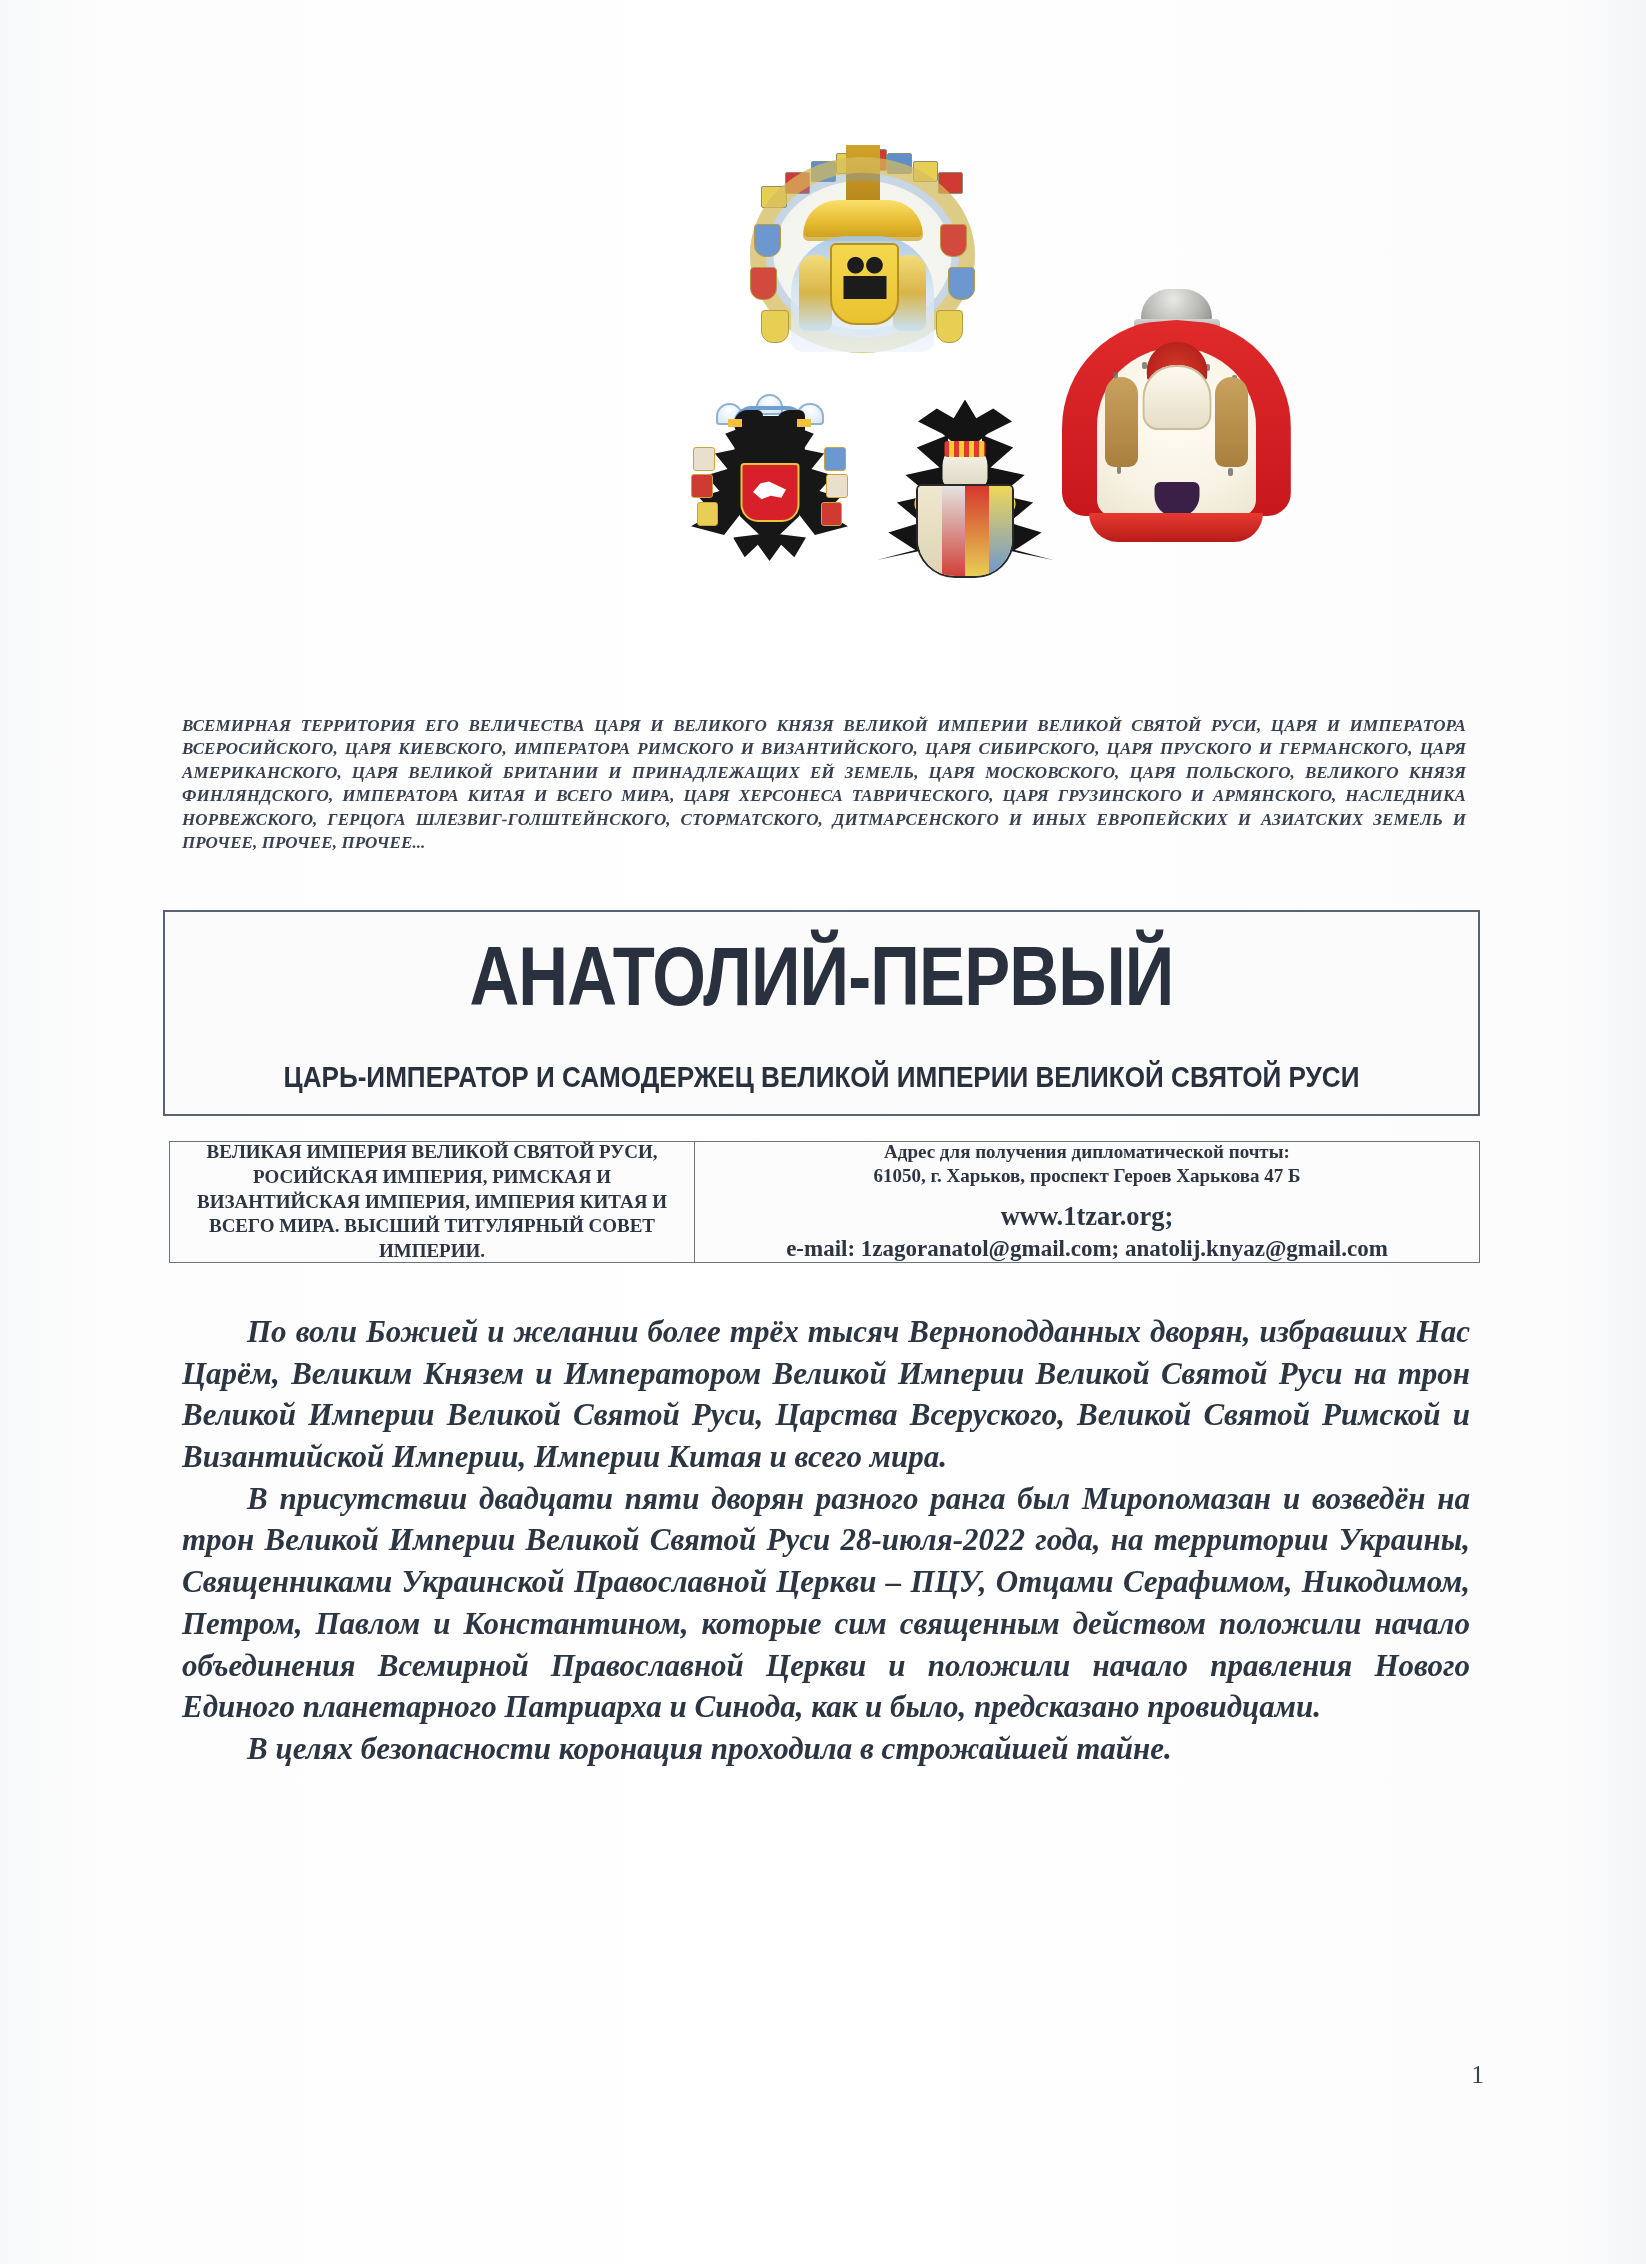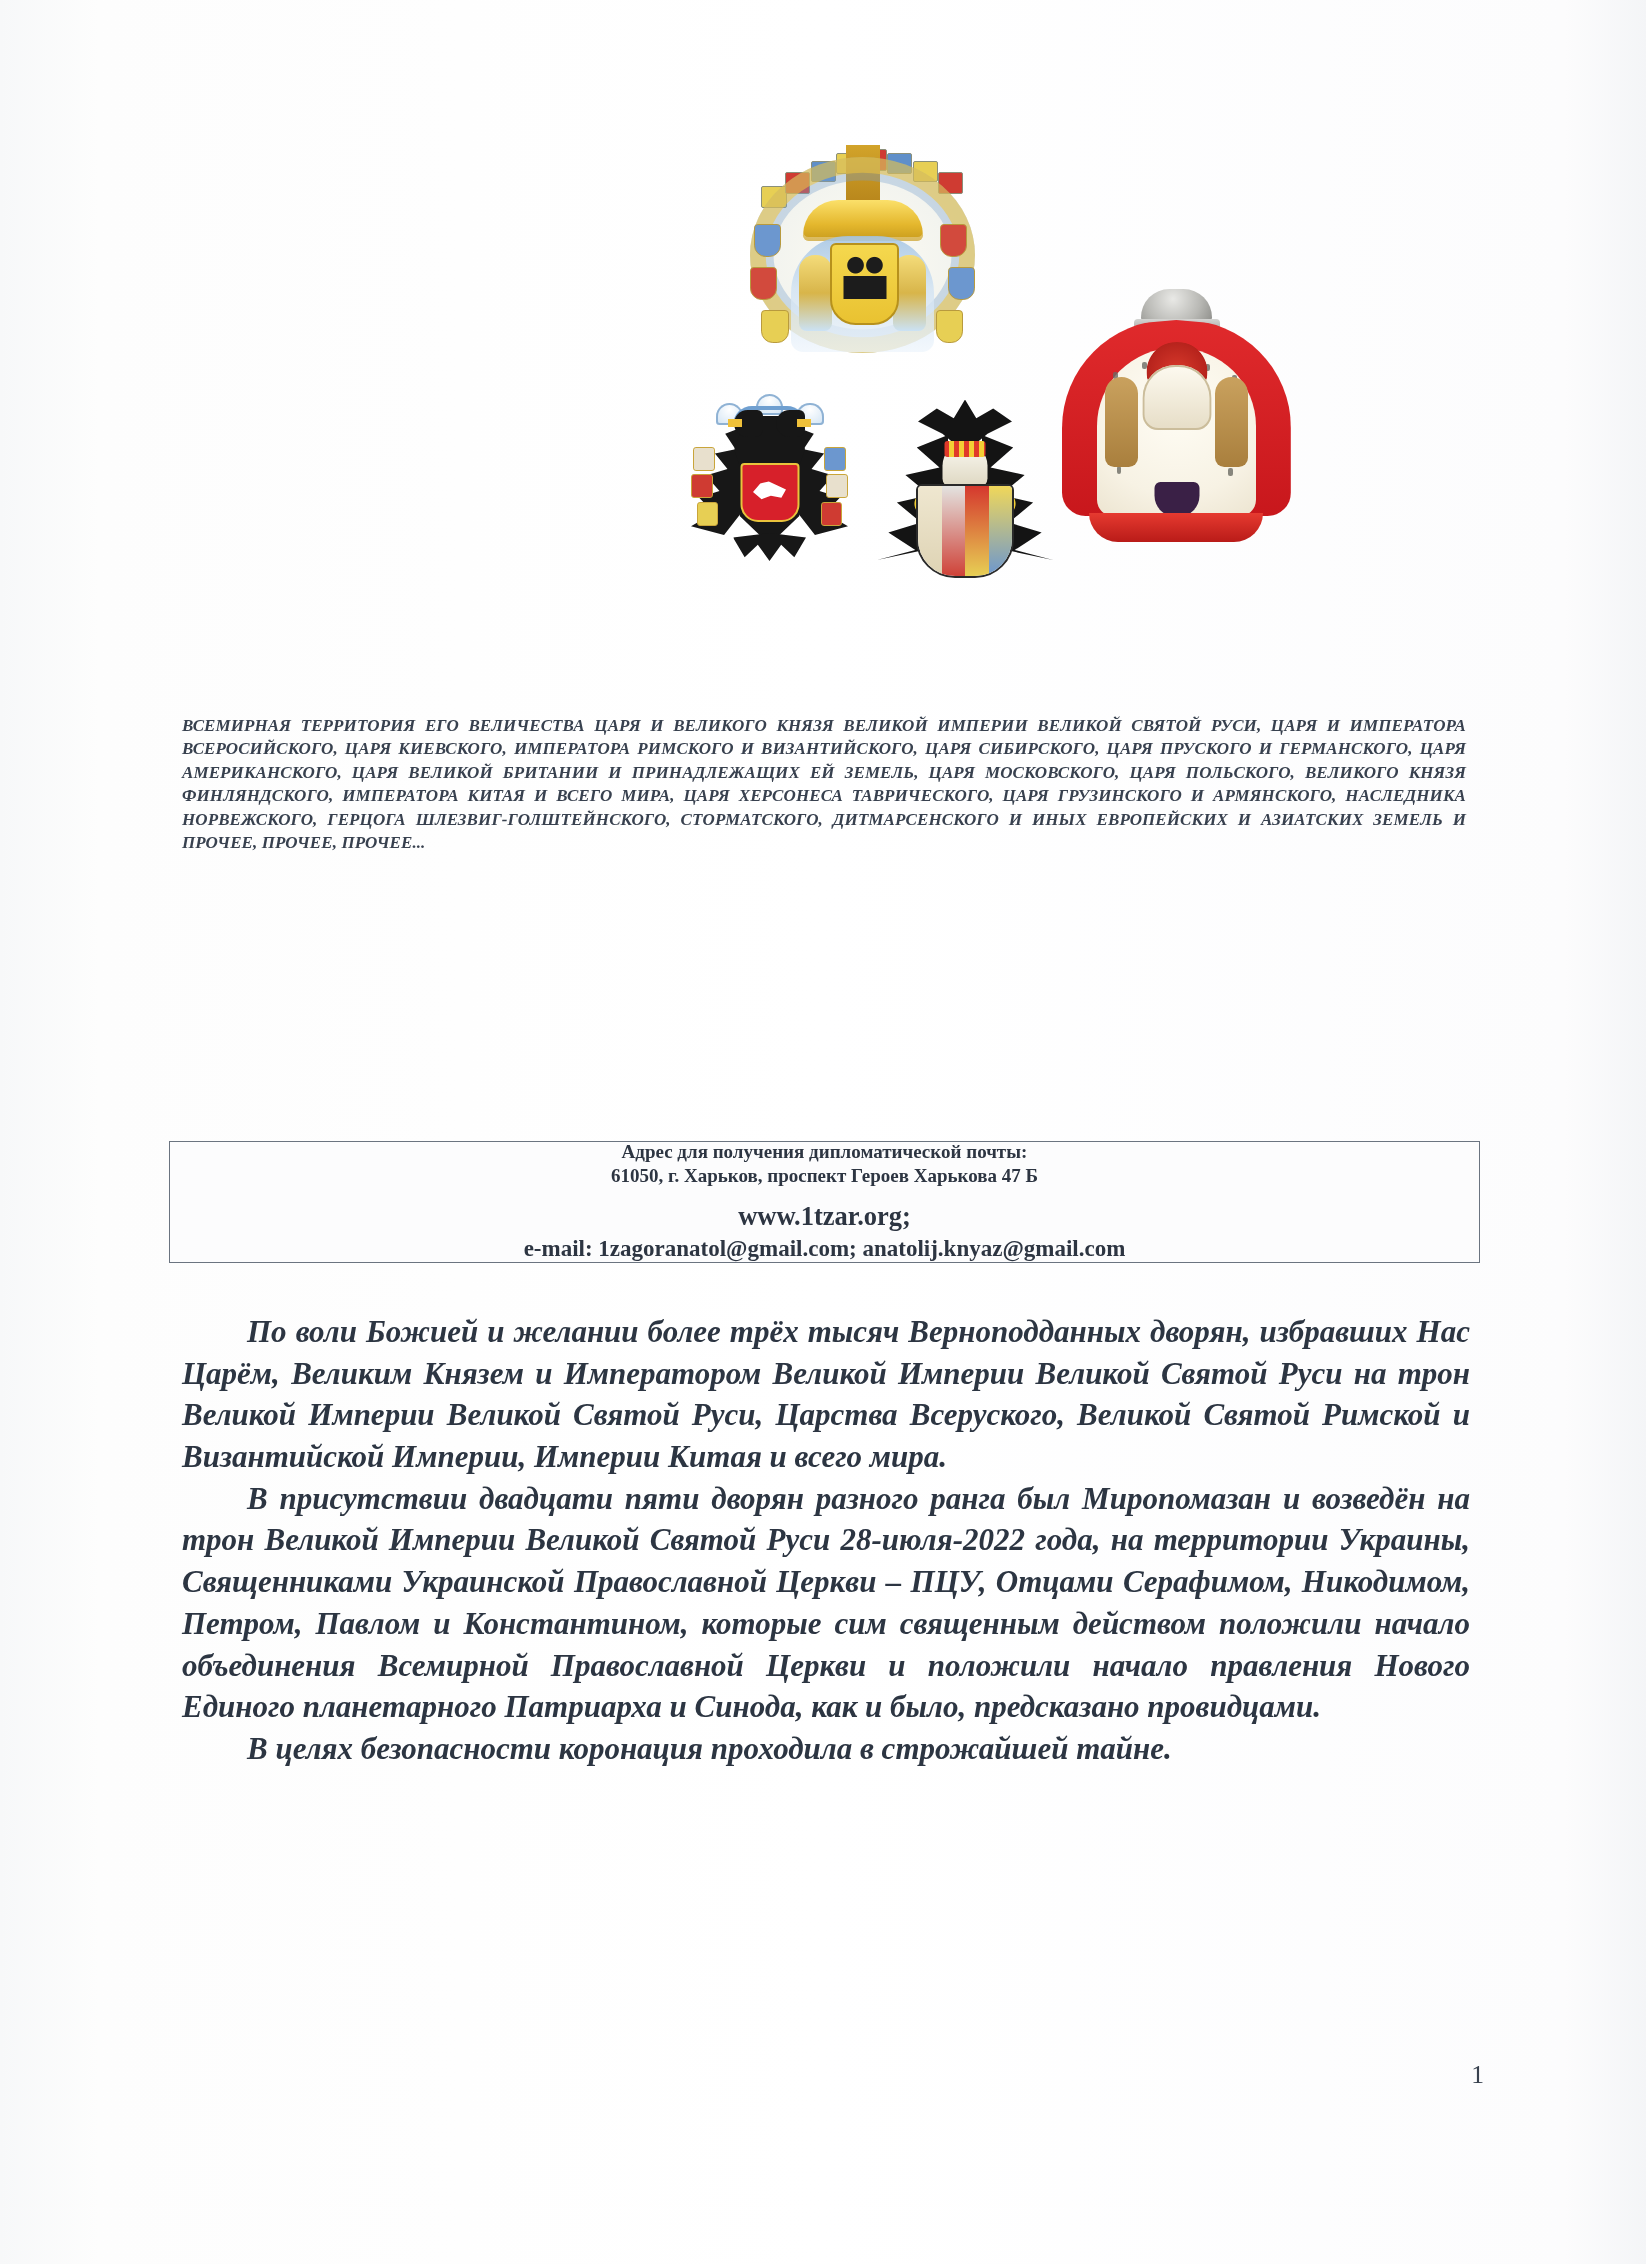--- a/index.html
+++ b/index.html
@@ -468,22 +468,27 @@
         <span style="left:0;   width:25%;background:linear-gradient(180deg,#efe7d0,#ded3b4);"></span>
         <span style="left:25%; width:25%;background:linear-gradient(180deg,#e3e3e0,#cf4238);"></span>
         <span style="left:50%; width:25%;background:linear-gradient(180deg,#d5382e,#e7cf54);"></span>
         <span style="left:75%; width:25%;background:linear-gradient(180deg,#f0d75a,#6c97cf);"></span>
       </div>
     </div>
   </div>
 
   <div class="titles-block">ВСЕМИРНАЯ ТЕРРИТОРИЯ ЕГО ВЕЛИЧЕСТВА ЦАРЯ И ВЕЛИКОГО КНЯЗЯ ВЕЛИКОЙ ИМПЕРИИ ВЕЛИКОЙ СВЯТОЙ РУСИ, ЦАРЯ И ИМПЕРАТОРА ВСЕРОСИЙСКОГО, ЦАРЯ КИЕВСКОГО, ИМПЕРАТОРА РИМСКОГО И ВИЗАНТИЙСКОГО, ЦАРЯ СИБИРСКОГО, ЦАРЯ ПРУСКОГО И ГЕРМАНСКОГО, ЦАРЯ АМЕРИКАНСКОГО, ЦАРЯ ВЕЛИКОЙ БРИТАНИИ И ПРИНАДЛЕЖАЩИХ ЕЙ ЗЕМЕЛЬ, ЦАРЯ МОСКОВСКОГО, ЦАРЯ ПОЛЬСКОГО, ВЕЛИКОГО КНЯЗЯ ФИНЛЯНДСКОГО, ИМПЕРАТОРА КИТАЯ И ВСЕГО МИРА, ЦАРЯ ХЕРСОНЕСА ТАВРИЧЕСКОГО, ЦАРЯ ГРУЗИНСКОГО И АРМЯНСКОГО, НАСЛЕДНИКА НОРВЕЖСКОГО, ГЕРЦОГА ШЛЕЗВИГ-ГОЛШТЕЙНСКОГО, СТОРМАТСКОГО, ДИТМАРСЕНСКОГО И ИНЫХ  ЕВРОПЕЙСКИХ И АЗИАТСКИХ ЗЕМЕЛЬ И ПРОЧЕЕ, ПРОЧЕЕ, ПРОЧЕЕ...</div>
 
+  <div class="name-box">
+    <div class="name-main">АНАТОЛИЙ-ПЕРВЫЙ</div>
+    <div class="name-sub">ЦАРЬ-ИМПЕРАТОР И САМОДЕРЖЕЦ ВЕЛИКОЙ ИМПЕРИИ ВЕЛИКОЙ СВЯТОЙ РУСИ</div>
+  </div>
 
   <div class="info-table">
+    <div class="info-cell info-left">ВЕЛИКАЯ ИМПЕРИЯ ВЕЛИКОЙ СВЯТОЙ  РУСИ, РОСИЙСКАЯ ИМПЕРИЯ, РИМСКАЯ И ВИЗАНТИЙСКАЯ ИМПЕРИЯ, ИМПЕРИЯ КИТАЯ И ВСЕГО МИРА. ВЫСШИЙ ТИТУЛЯРНЫЙ СОВЕТ ИМПЕРИИ.</div>
     <div class="info-cell info-right">
       <div>
         <div>Адрес для получения дипломатической почты:</div>
         <div>61050, г. Харьков, проспект Героев Харькова 47 Б</div>
         <span class="site">www.1tzar.org;</span>
         <span class="mail">e-mail: 1zagoranatol@gmail.com; anatolij.knyaz@gmail.com</span>
       </div>
     </div>
   </div>
 

